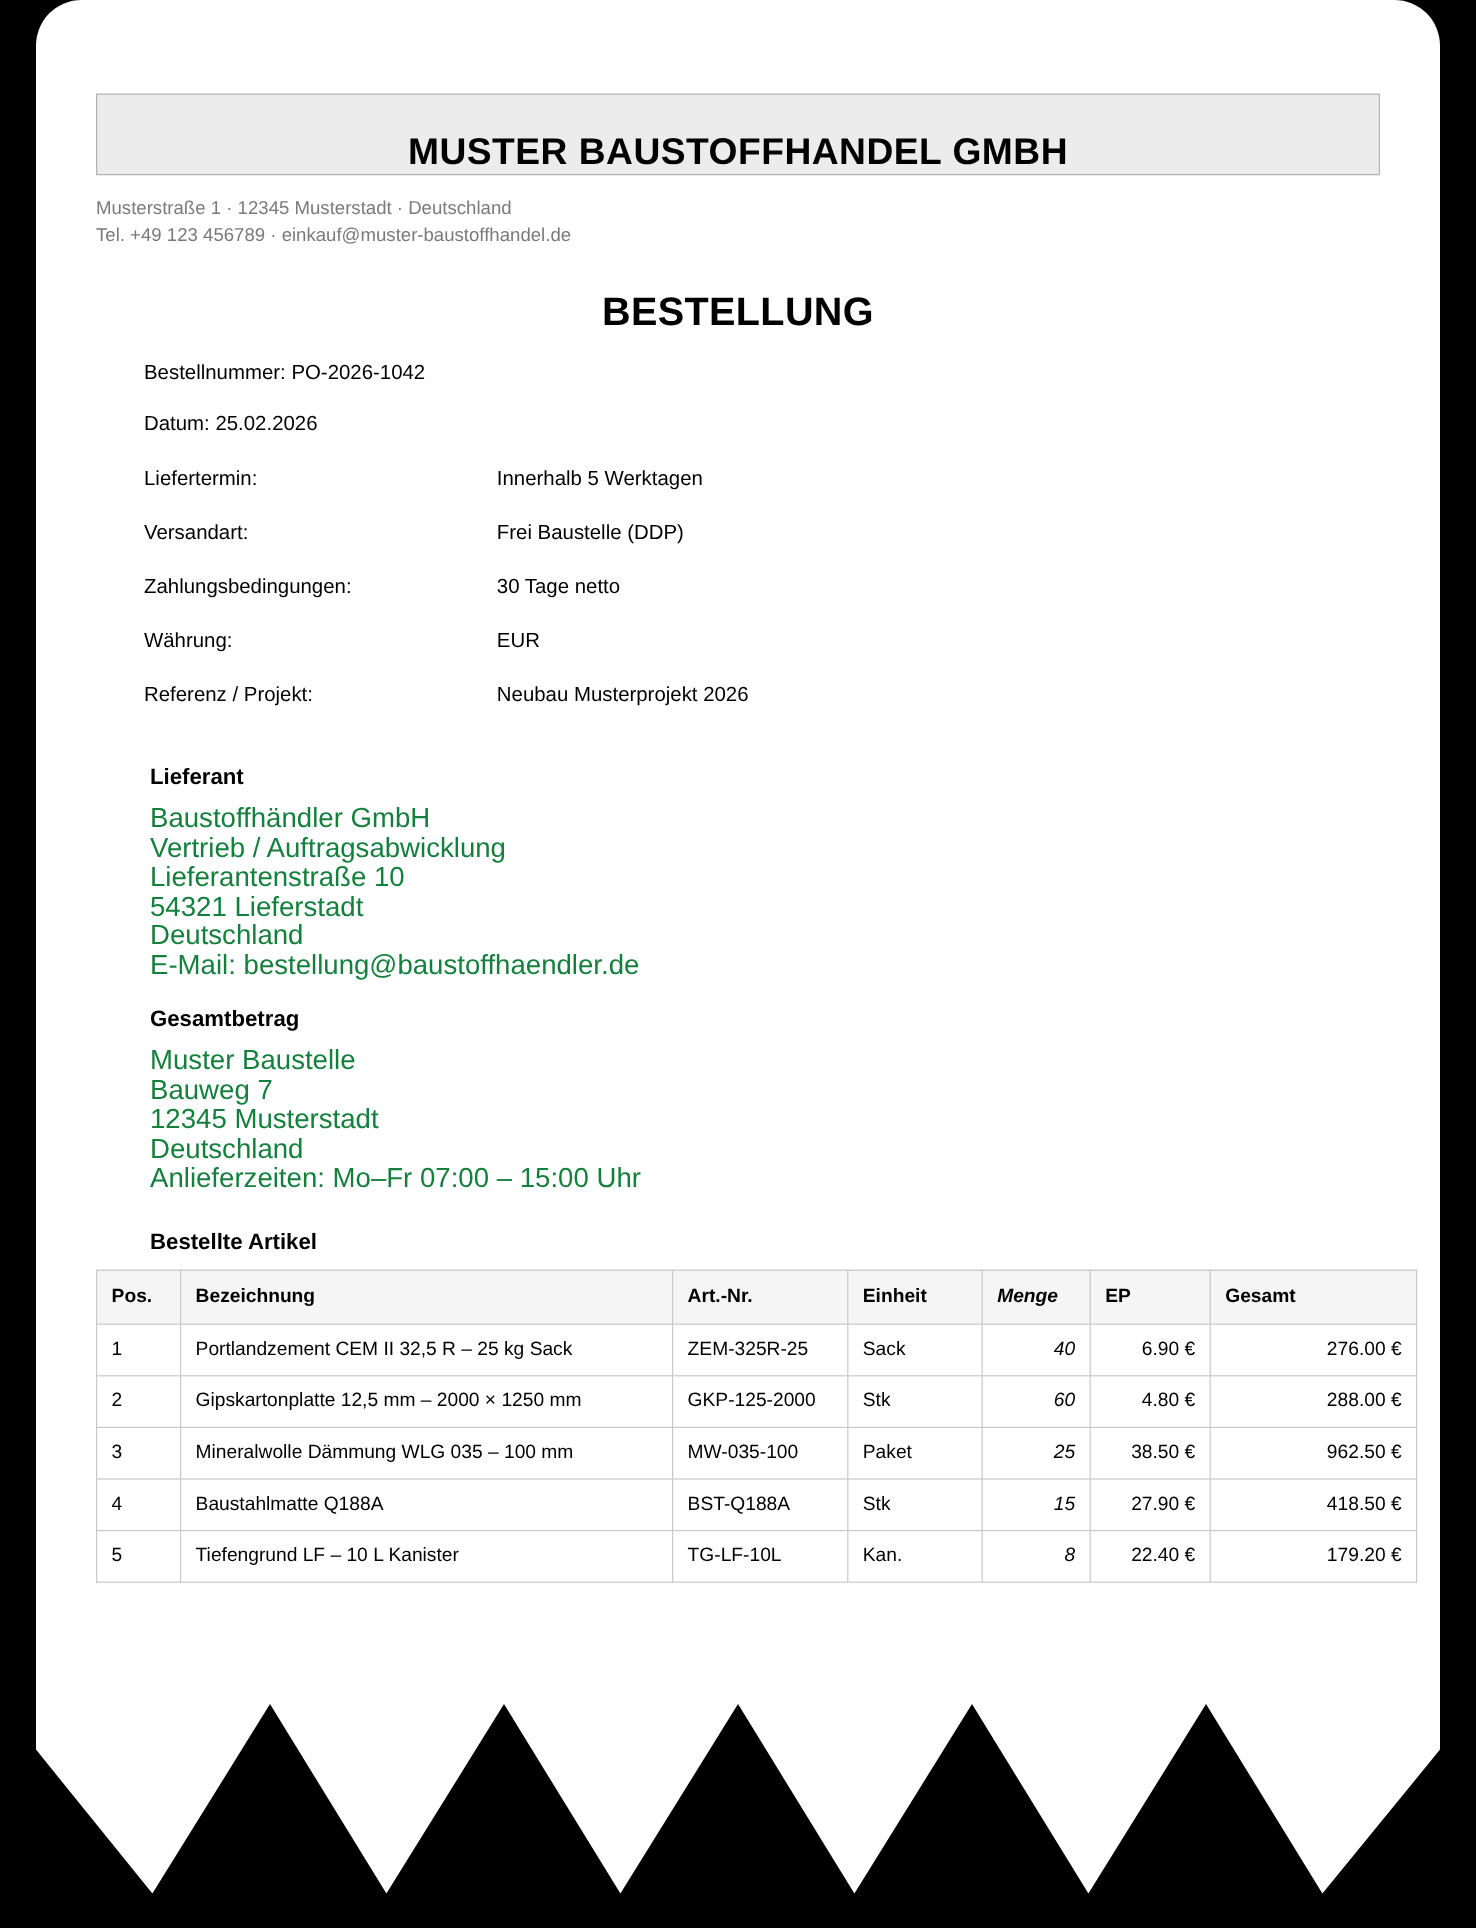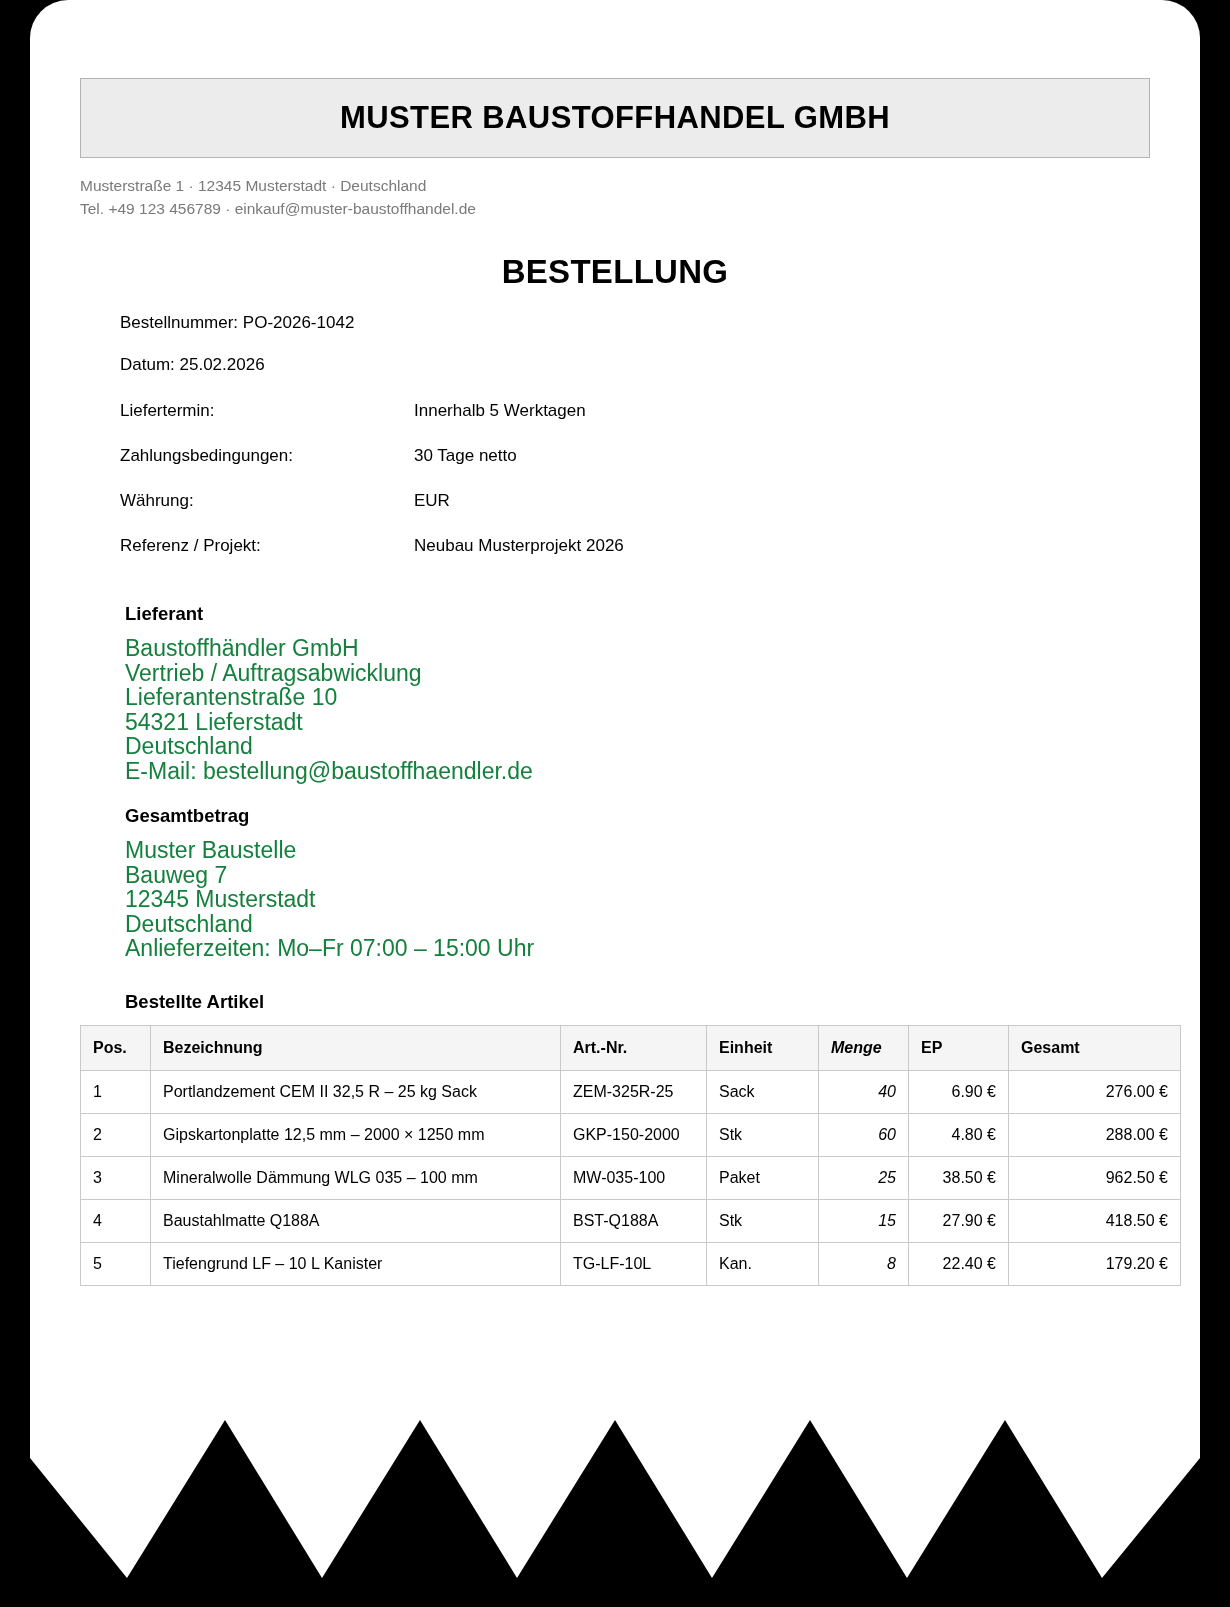--- a/index.html
+++ b/index.html
@@ -50,23 +50,23 @@
     width: 1170px;
     height: 1420px;
     box-sizing: border-box;
     padding: 78px 50px 0 50px;
   }
 
   
   .company-banner {
     border: 1px solid #b3b3b3;
     background: #ececec;
-    height: 80px;
+    height: 68px;
     display: flex;
-    align-items: center;
+    align-items: flex-end;
     justify-content: center;
     box-sizing: border-box;
   }
   .company-banner .company-name {
     font-size: 31px;
     font-weight: bold;
     letter-spacing: 0.4px;
     color: #000000;
   }
 
@@ -216,20 +216,24 @@
     <div class="meta-line">Bestellnummer: PO-2026-1042</div>
     <div class="meta-line">Datum: 25.02.2026</div>
 
     <table class="meta-table">
       <tbody>
         <tr>
           <td class="k">Liefertermin:</td>
           <td class="v">Innerhalb 5 Werktagen</td>
         </tr>
         <tr>
+          <td class="k">Versandart:</td>
+          <td class="v">Frei Baustelle (DDP)</td>
+        </tr>
+        <tr>
           <td class="k">Zahlungsbedingungen:</td>
           <td class="v">30 Tage netto</td>
         </tr>
         <tr>
           <td class="k">Währung:</td>
           <td class="v">EUR</td>
         </tr>
         <tr>
           <td class="k">Referenz / Projekt:</td>
           <td class="v">Neubau Musterprojekt 2026</td>
@@ -272,21 +276,21 @@
           <td class="col-desc">Portlandzement CEM II 32,5 R – 25 kg Sack</td>
           <td class="col-art">ZEM-325R-25</td>
           <td class="col-unit">Sack</td>
           <td class="col-qty">40</td>
           <td class="col-ep">6.90 €</td>
           <td class="col-total">276.00 €</td>
         </tr>
         <tr>
           <td class="col-pos">2</td>
           <td class="col-desc">Gipskartonplatte 12,5 mm – 2000 × 1250 mm</td>
-          <td class="col-art">GKP-150-2000</td>
+          <td class="col-art">GKP-125-2000</td>
           <td class="col-unit">Stk</td>
           <td class="col-qty">60</td>
           <td class="col-ep">4.80 €</td>
           <td class="col-total">288.00 €</td>
         </tr>
         <tr>
           <td class="col-pos">3</td>
           <td class="col-desc">Mineralwolle Dämmung WLG 035 – 100 mm</td>
           <td class="col-art">MW-035-100</td>
           <td class="col-unit">Paket</td>

